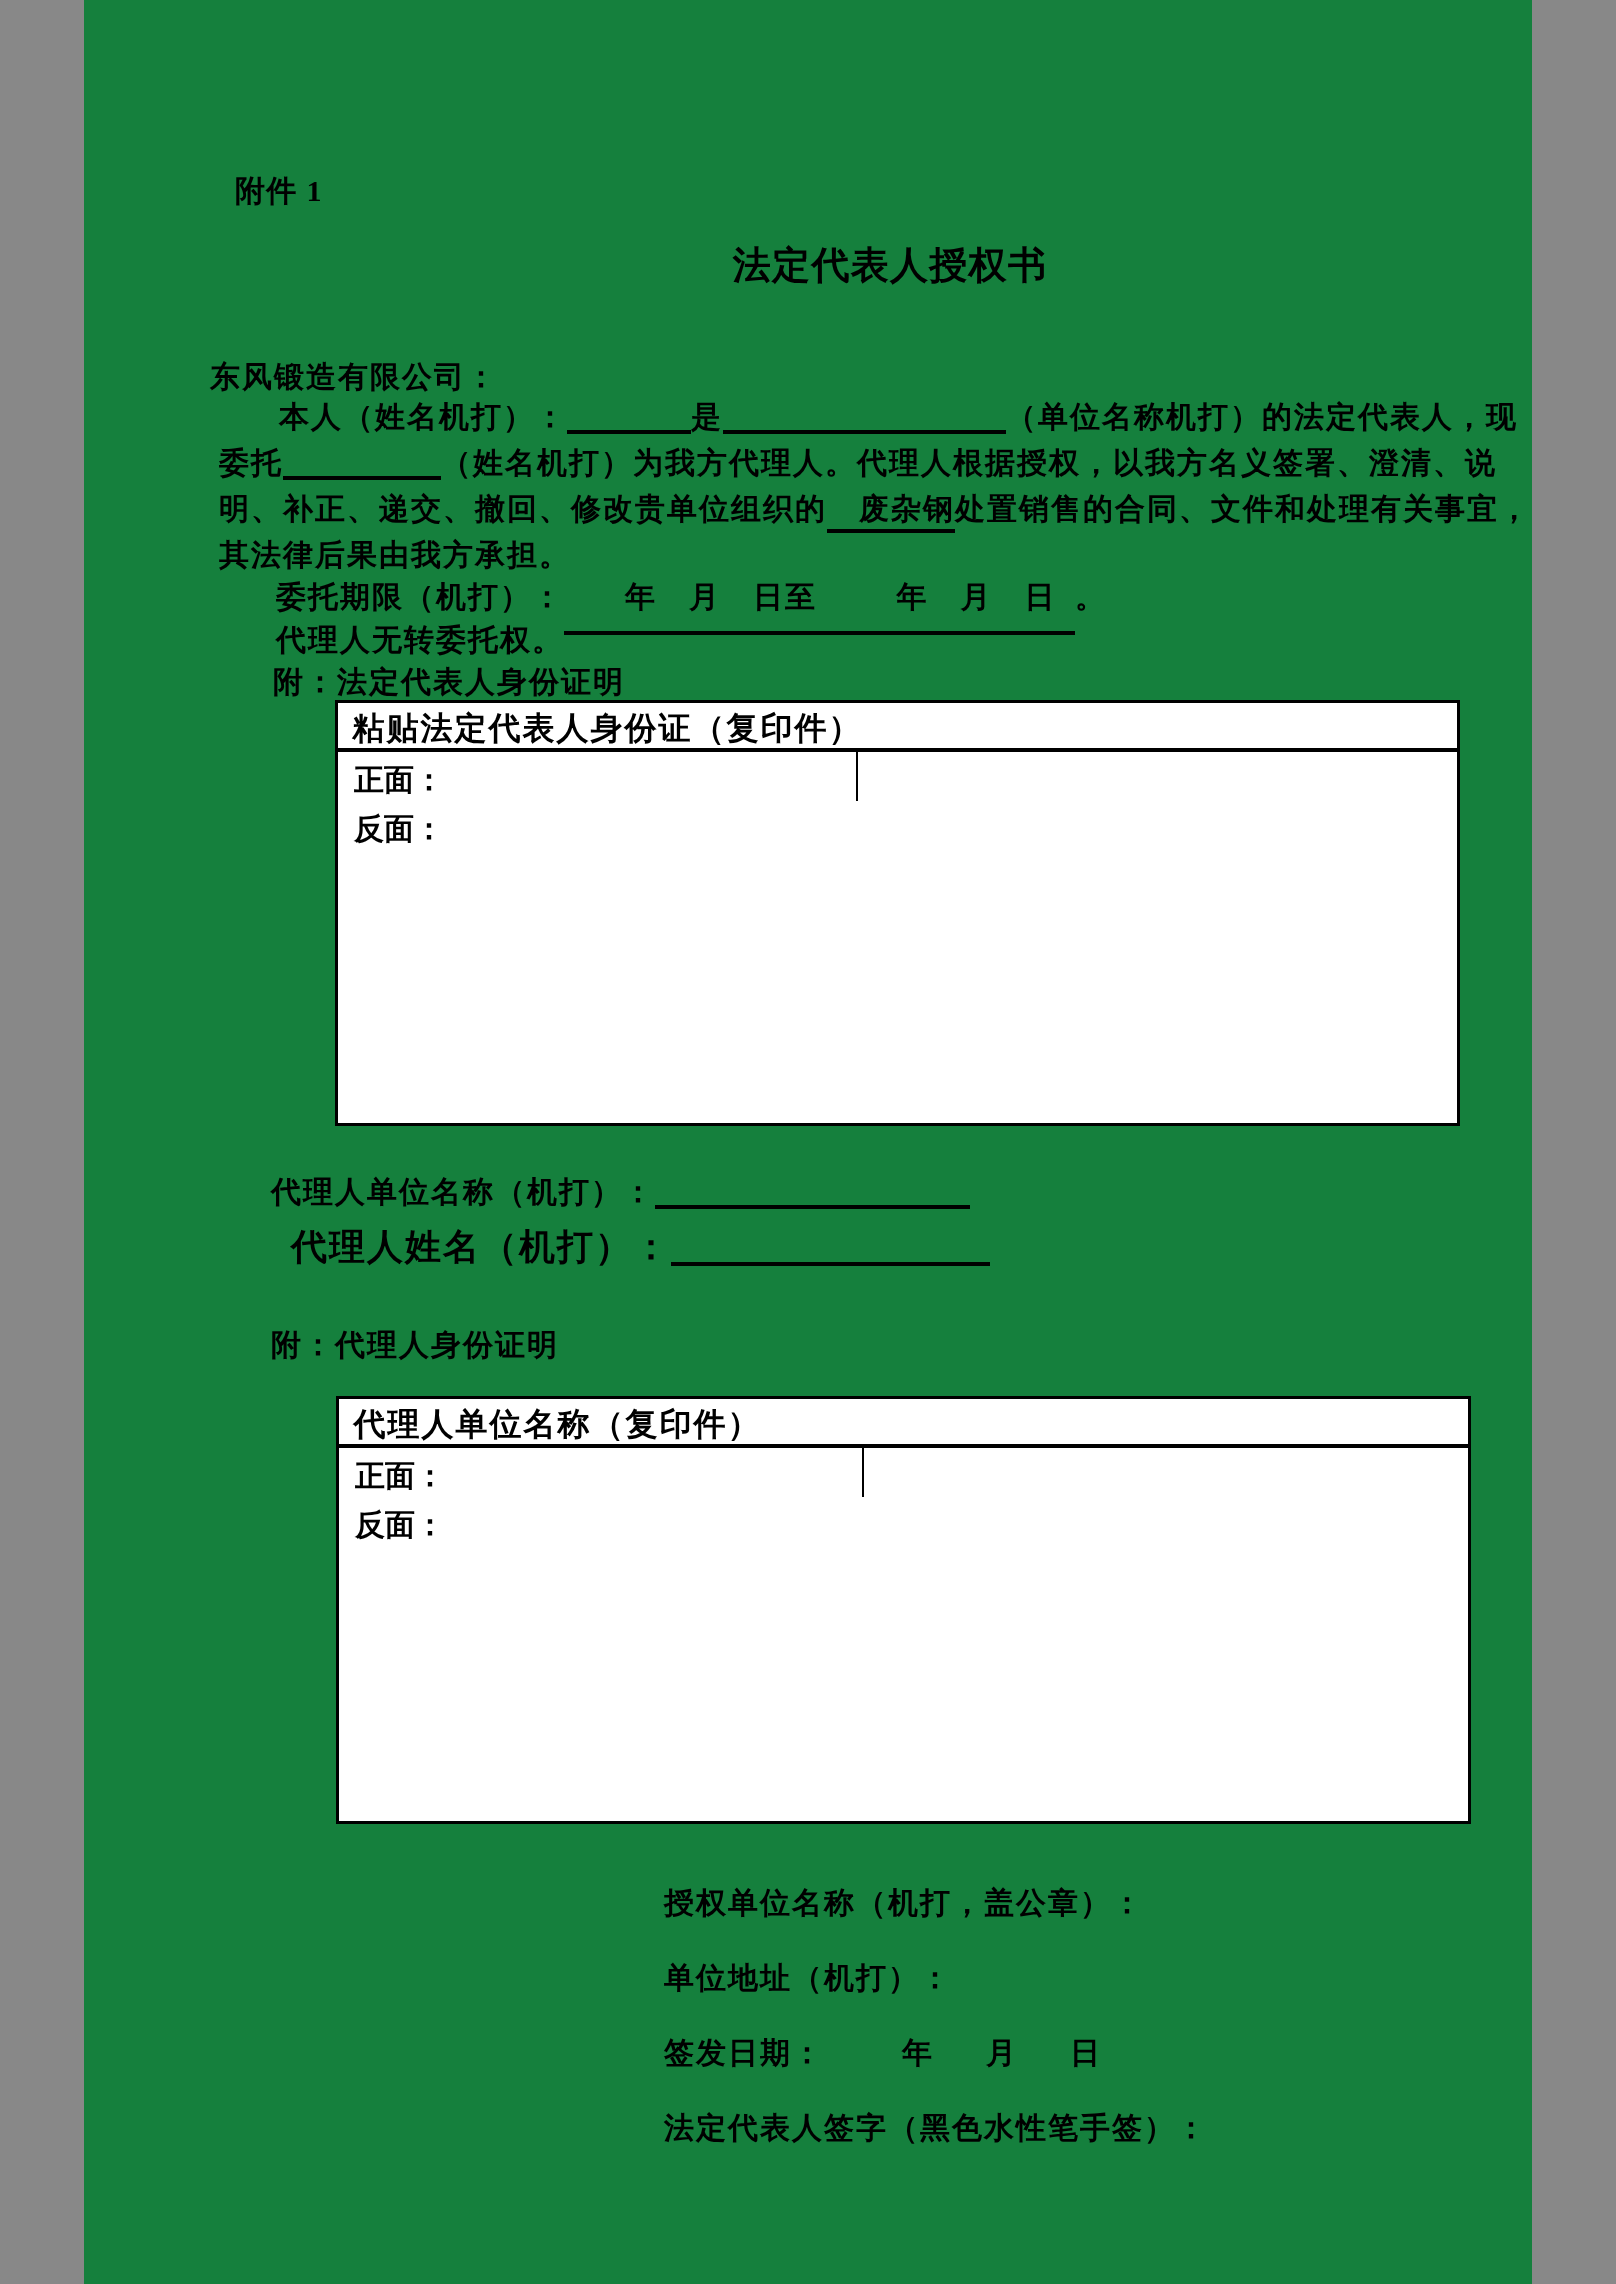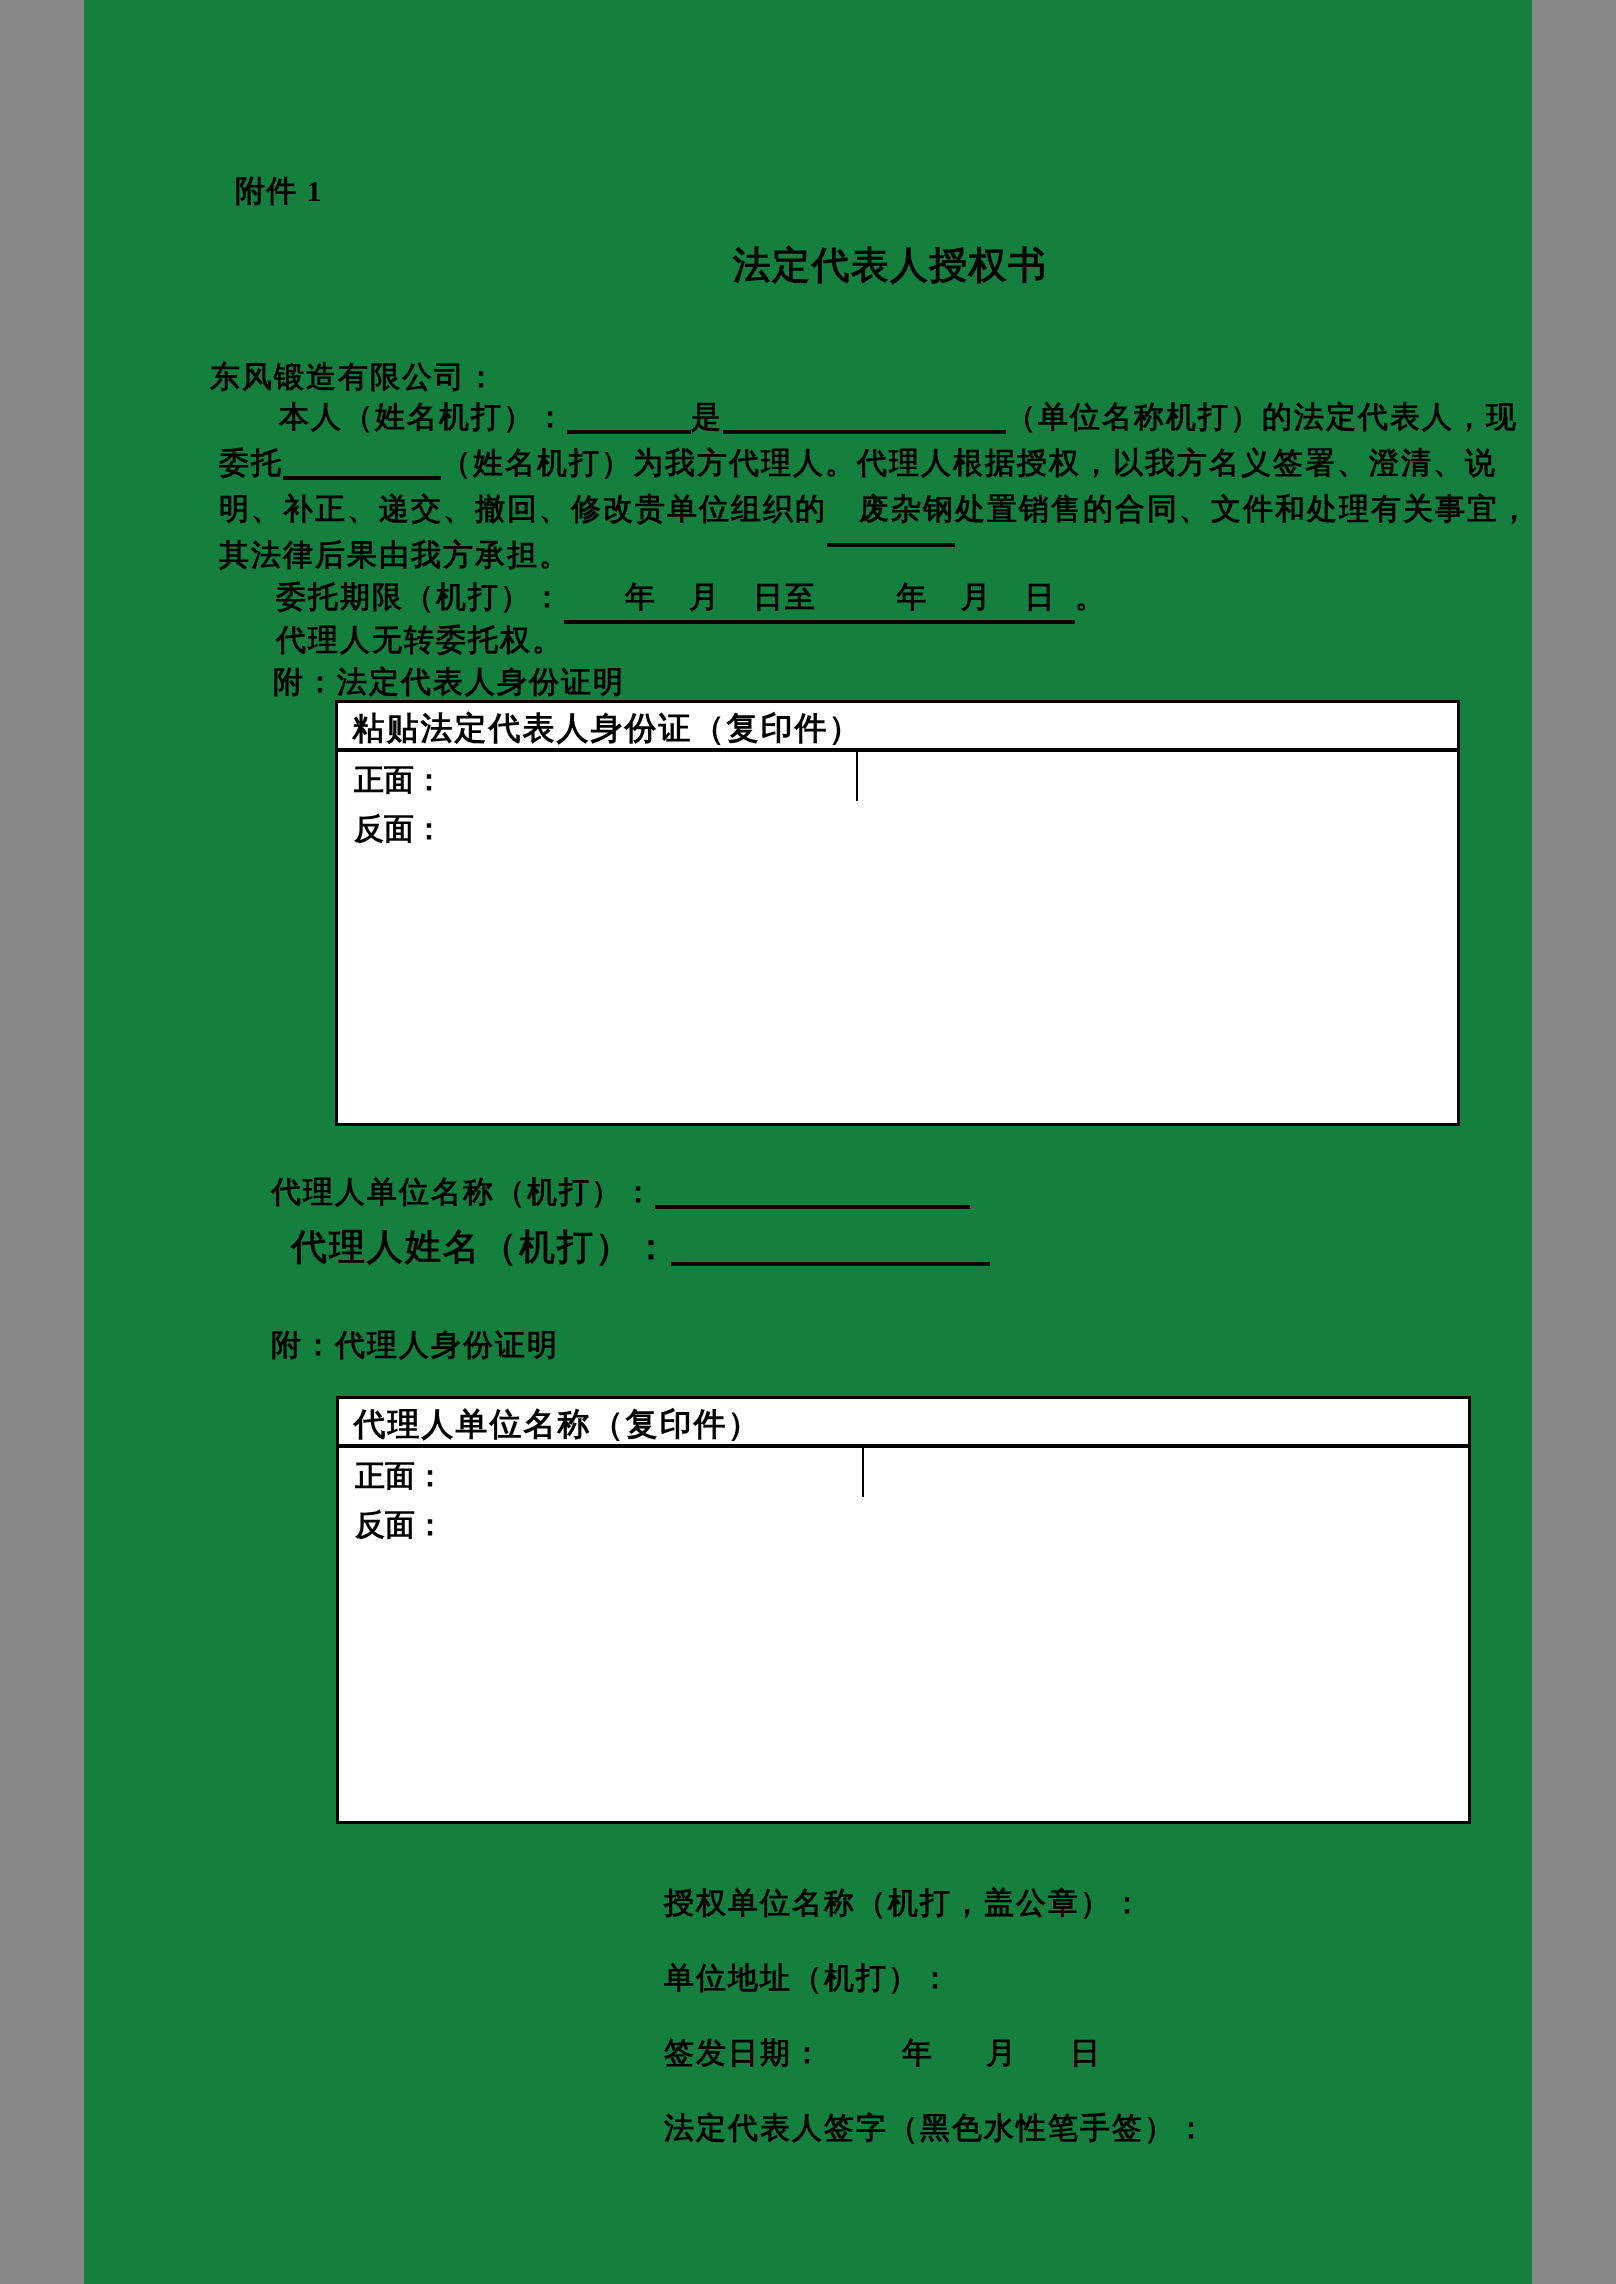--- a/index.html
+++ b/index.html
@@ -37,27 +37,27 @@
     vertical-align: -6.6px;
   }
   .w188 { width: 124px; }
   .w430 { width: 283px; }
   .w240 { width: 158px; }
   .w480 { width: 315px; }
   .w485 { width: 319px; }
   .w548 { width: 360px; }
   .w276 { width: 181px; }
 
-  .uline { border-bottom: 4px solid #000; padding-bottom: 18px; }
+  .uline { border-bottom: 4px solid #000; padding-bottom: 4px; }
 
   .ublk {
     display: inline-block;
     border-bottom: 4px solid #000;
     text-align: center;
-    padding-bottom: 2px;
+    padding-bottom: 13px;
   }
   .seg1 { width: 314px; }
   .seg2 { width: 197px; }
 
   .period-line   { left: 192px; top: 577px;  font-size: 30px; letter-spacing: 2px; }
   .no-transfer   { left: 192px; top: 620px;  font-size: 30px; letter-spacing: 2px; }
   .attach-note-1 { left: 189px; top: 662px; font-size: 30px; letter-spacing: 2px; }
 
   .idbox { position: absolute; border: 3.3px solid #000; box-sizing: border-box; background: #fff; }
   .idbox-1 { left: 251px; top: 700px; width: 1125px; height: 426px; }

